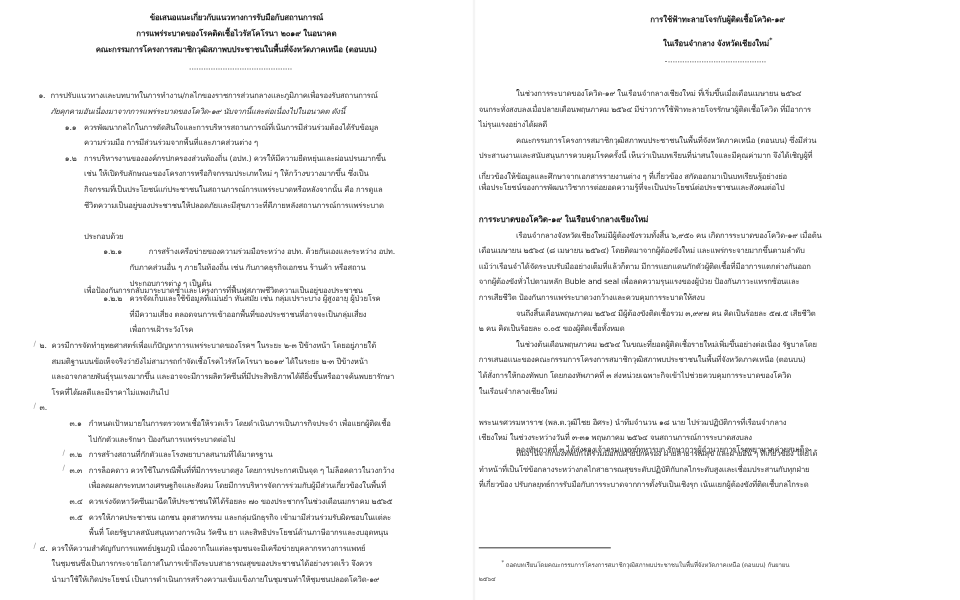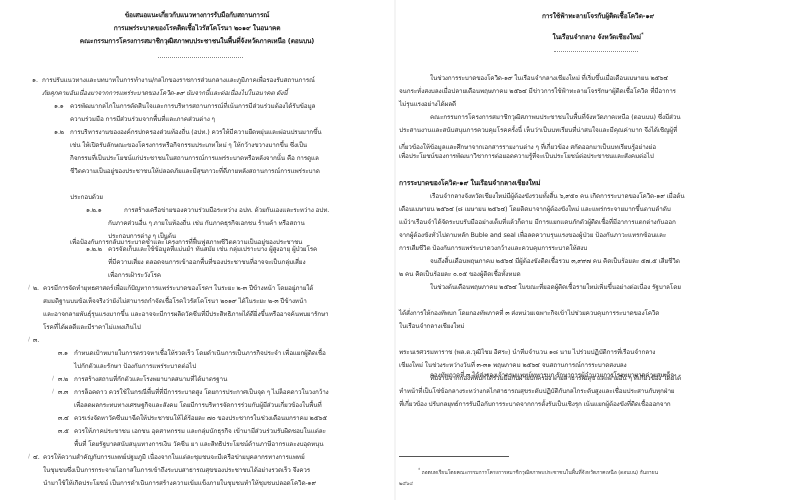--- a/index.html
+++ b/index.html
@@ -112,27 +112,28 @@
   <div class="line" style="top:191px;left:34px;">เรือนจำกลางจังหวัดเชียงใหม่มีผู้ต้องขังรวมทั้งสิ้น ๖,๙๕๐ คน เกิดการระบาดของโควิด-๑๙ เมื่อต้น</div>
   <div class="line" style="top:204px;left:3px;">เดือนเมษายน ๒๕๖๔ (๘ เมษายน ๒๕๖๔) โดยติดมาจากผู้ต้องขังใหม่ และแพร่กระจายมากขึ้นตามลำดับ</div>
   <div class="line" style="top:217px;left:3px;">แม้ว่าเรือนจำได้จัดระบบรับมืออย่างเต็มที่แล้วก็ตาม มีการแยกแดนกักตัวผู้ติดเชื้อที่มีอาการแตกต่างกันออก</div>
   <div class="line" style="top:230px;left:3px;">จากผู้ต้องขังทั่วไปตามหลัก Buble and seal เพื่อลดความรุนแรงของผู้ป่วย ป้องกันภาวะแทรกซ้อนและ</div>
   <div class="line" style="top:243px;left:3px;">การเสียชีวิต ป้องกันการแพร่ระบาดวงกว้างและควบคุมการระบาดให้สงบ</div>
 
   <div class="line" style="top:256px;left:34px;">จนถึงสิ้นเดือนพฤษภาคม ๒๕๖๔ มีผู้ต้องขังติดเชื้อรวม ๓,๙๙๗ คน คิดเป็นร้อยละ ๕๗.๕ เสียชีวิต</div>
   <div class="line" style="top:269px;left:3px;">๒ คน คิดเป็นร้อยละ ๐.๐๕ ของผู้ติดเชื้อทั้งหมด</div>
 
   <div class="line" style="top:282px;left:34px;">ในช่วงต้นเดือนพฤษภาคม ๒๕๖๔ ในขณะที่ยอดผู้ติดเชื้อรายใหม่เพิ่มขึ้นอย่างต่อเนื่อง รัฐบาลโดย</div>
+  <div class="line" style="top:295px;left:3px;">การเสนอแนะของคณะกรรมการโครงการสมาชิกวุฒิสภาพบประชาชนในพื้นที่จังหวัดภาคเหนือ (ตอนบน)</div>
   <div class="line" style="top:308px;left:3px;">ได้สั่งการให้กองทัพบก โดยกองทัพภาคที่ ๓ ส่งหน่วยเฉพาะกิจเข้าไปช่วยควบคุมการระบาดของโควิด</div>
   <div class="line" style="top:321px;left:3px;">ในเรือนจำกลางเชียงใหม่</div>
 
   <div class="line" style="top:334px;left:34px;margin-top:36px;">กองทัพภาคที่ ๓ ได้ส่งรองเจ้ากรมแพทย์ทหารบก รักษาการผู้อำนวยการโรงพยาบาลค่ายสมเด็จ</div>
   <div class="line" style="top:347px;left:3px;">พระนเรศวรมหาราช (พล.ต.วุฒิไชย อิศระ) นำทีมจำนวน ๑๘ นาย ไปร่วมปฏิบัติการที่เรือนจำกลาง</div>
   <div class="line" style="top:360px;left:3px;">เชียงใหม่  ในช่วงระหว่างวันที่ ๓-๓๑ พฤษภาคม ๒๕๖๔ จนสถานการณ์การระบาดสงบลง</div>
 
   <div class="line" style="top:373px;left:34px;">ทีมงานจากกองทัพบกได้ร่วมมือกับฝ่ายปกครอง ฝ่ายสาธารณสุข และฝ่ายอื่น ๆ ที่เกี่ยวข้อง โดยได้</div>
   <div class="line" style="top:386px;left:3px;">ทำหน้าที่เป็นโซ่ข้อกลางระหว่างกลไกสาธารณสุขระดับปฏิบัติกับกลไกระดับสูงและเชื่อมประสานกับทุกฝ่าย</div>
-  <div class="line" style="top:399px;left:3px;">ที่เกี่ยวข้อง ปรับกลยุทธ์การรับมือกับการระบาดจากการตั้งรับเป็นเชิงรุก เน้นแยกผู้ต้องขังที่ติดเชื้อออกจาก</div>
+  <div class="line" style="top:399px;left:3px;">ที่เกี่ยวข้อง ปรับกลยุทธ์การรับมือกับการระบาดจากการตั้งรับเป็นเชิงรุก เน้นแยกผู้ต้องขังที่ติดเชื้บกลไกระด</div>
 
   <div class="rule-solid" style="top:456px;left:3px;width:110px;"></div>
   <div class="line fn" style="top:465px;left:22px;"><sup>*</sup> <span>ถอดบทเรียนโดยคณะกรรมการโครงการสมาชิกวุฒิสภาพบประชาชนในพื้นที่จังหวัดภาคเหนือ (ตอนบน) กันยายน</span></div>
   <div class="line fn" style="top:478px;left:3px;">๒๕๖๔</div>
 </div>
 
 </body></html>

